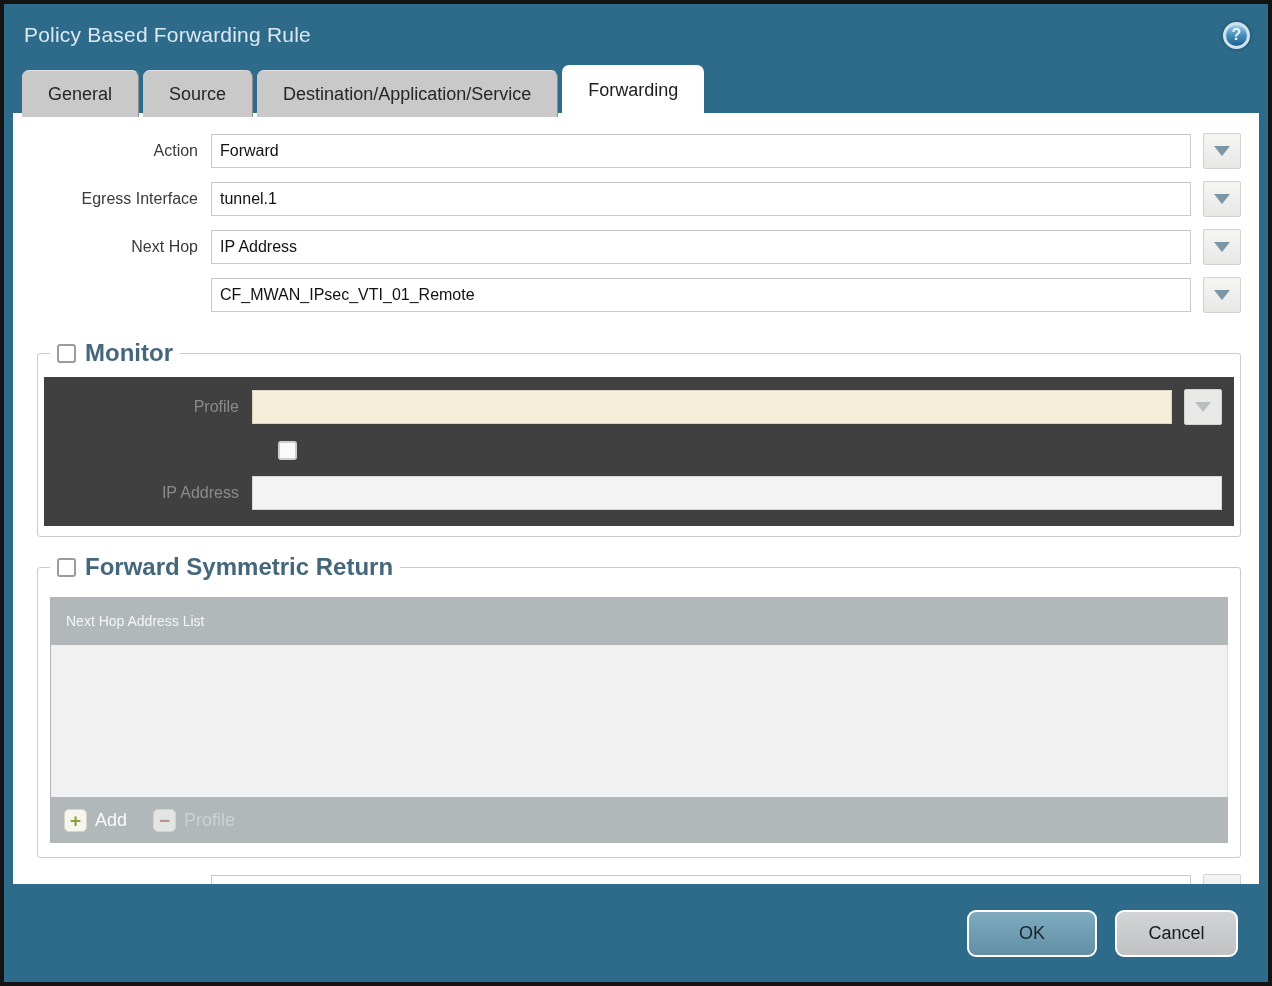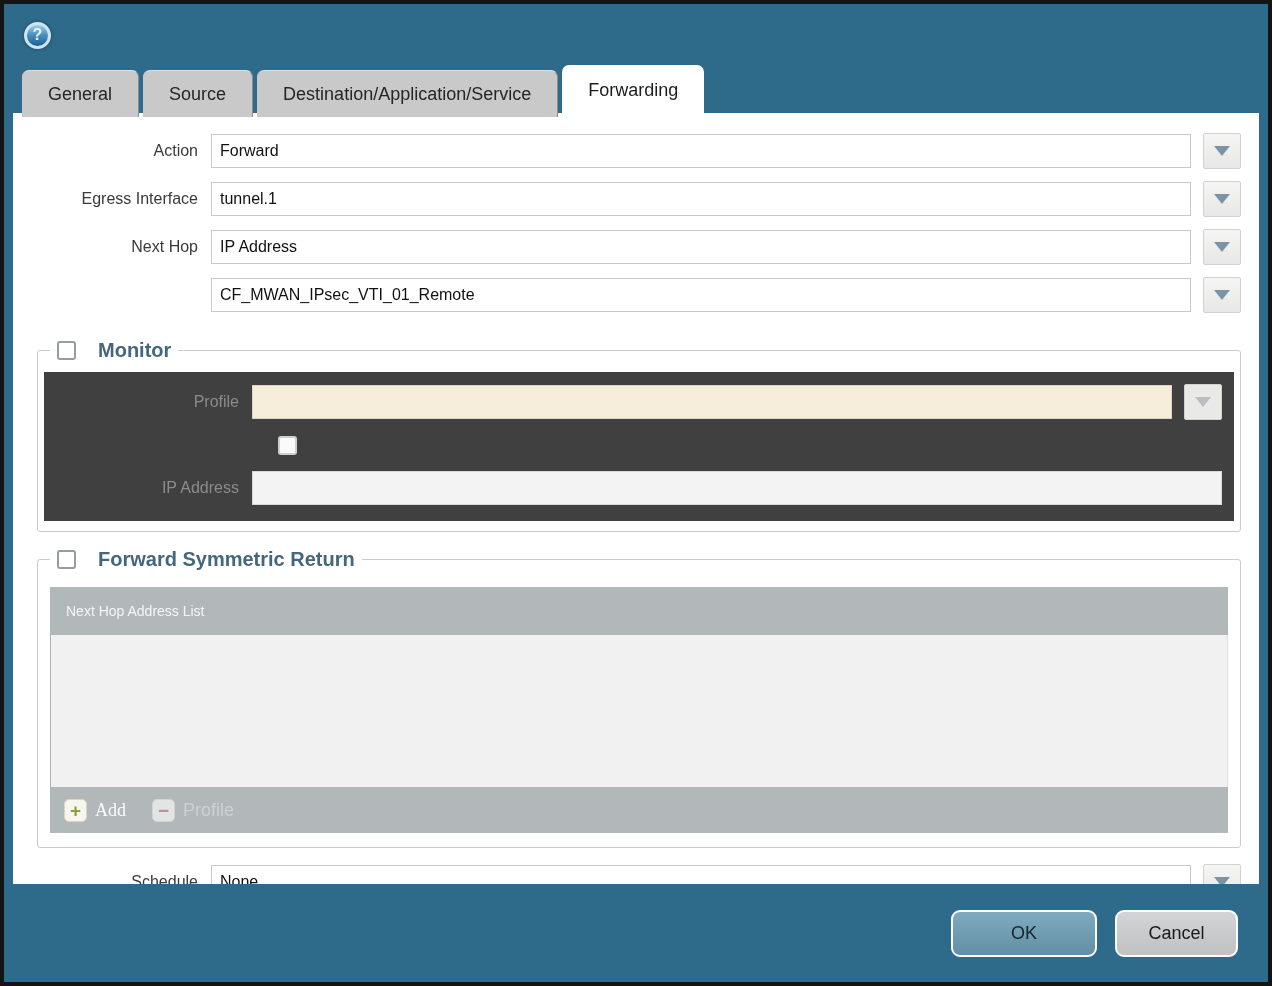--- a/index.html
+++ b/index.html
@@ -63,22 +63,22 @@
     border-right:8px solid transparent; border-top:10px solid #7b95a6; }
   .ddbtn.disabled .tri { border-top-color:#b9bec1; }
   .ddbtn.disabled { cursor:default; background:#e9e9e7; }
 
   
   fieldset {
     border:1px solid #c8ccce; border-radius:3px;
     margin:0 18px 0 24px; padding:10px 6px 10px 6px;
   }
   fieldset legend {
-    display:flex; align-items:center; gap:22px; padding:0 7px; margin-left:6px;
-    font-size:20px; font-weight:bold; color:#44677c;
+    display:flex; align-items:center; gap:9px; padding:0 7px; margin-left:6px;
+    font-size:24px; font-weight:bold; color:#44677c;
   }
   .cb { width:19px; height:19px; border:2px solid #979ca1; border-radius:3px;
     background:#fff; flex:none; cursor:pointer; }
   .cb.disabled { border-color:#cfcfcf; background:#fafafa; cursor:default; }
 
   
   .mon-panel { background:#404040; padding:12px 0 16px 0; }
   .mon-panel .row { margin:0 12px 0 0; }
   .mon-panel .lbl { color:#8b8b8b; width:208px; }
   input.cream { background:#f6eedb; border:1px solid #ddd5c2; }
@@ -94,44 +94,45 @@
   .sym-body { height:152px; background:#f1f1f1; border-right:1px solid #dcdedf; }
   .sym-foot { height:46px; background:#b2b7ba;
     display:flex; align-items:center; gap:26px; padding-left:13px; }
   .tbl-btn { display:flex; align-items:center; gap:8px; cursor:pointer;
     background:none; border:none; font-family:"Liberation Sans",sans-serif; }
   .tbl-btn .micon { width:23px; height:23px; border-radius:5px;
     background:#f6f6ee; border:1px solid #d6d6c8;
     display:flex; align-items:center; justify-content:center;
     font-size:19px; font-weight:bold; line-height:1; }
   .tbl-btn.add .micon { color:#8b9c3a; }
-  .tbl-btn.add .blabel { color:#fbfcfc; font-size:18px;font-family:Liberation Serif, serif; }
+  .tbl-btn.add .blabel { color:#fbfcfc; font-size:18px; }
   .tbl-btn.del { cursor:default; }
   .tbl-btn.del .micon { background:#e3e5e5; border-color:#d2d4d4; color:#b98f8f; }
   .tbl-btn.del .blabel { color:#ccd2d4; font-size:18px; }
 
   .spacer14 { height:14px; }
   .spacer16 { height:16px; }
 
   
   .footer { position:absolute; left:0; right:0; bottom:0; height:98px;
     display:flex; align-items:center; justify-content:flex-end;
     gap:18px; padding-right:30px; }
   .btn { height:47px; border-radius:9px; border:2px solid #ffffff;
     font-family:"Liberation Sans",sans-serif; font-size:18px; color:#16242c;
     cursor:pointer; }
-  .btn.ok { width:146px; background:linear-gradient(#7fabc0,#638fa6); }
+  .btn.ok { width:130px; background:linear-gradient(#7fabc0,#638fa6); }
   .btn.cancel { width:123px; background:linear-gradient(#d2d4d5,#bfc1c2); color:#1a1a1a; }
 </style>
 </head>
 <body>
 
 <div class="dialog">
 
   <div class="titlebar">
+    <span class="title">Policy Based Forwarding Rule</span>
     <span class="help">?</span>
   </div>
 
   <div class="tabs">
     <div class="tab">General</div>
     <div class="tab">Source</div>
     <div class="tab">Destination/Application/Service</div>
     <div class="tab active">Forwarding</div>
   </div>
 

